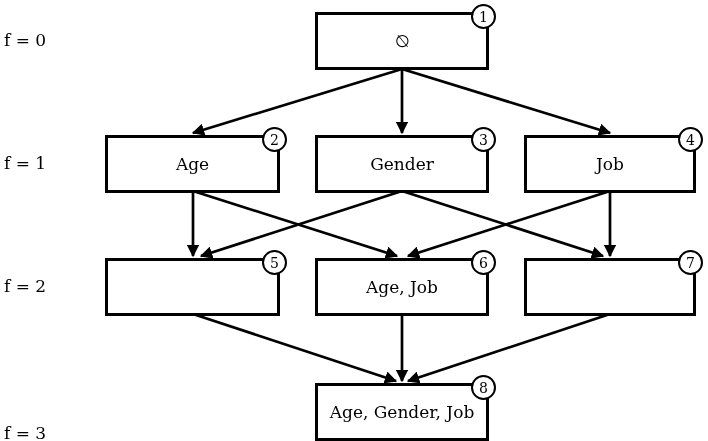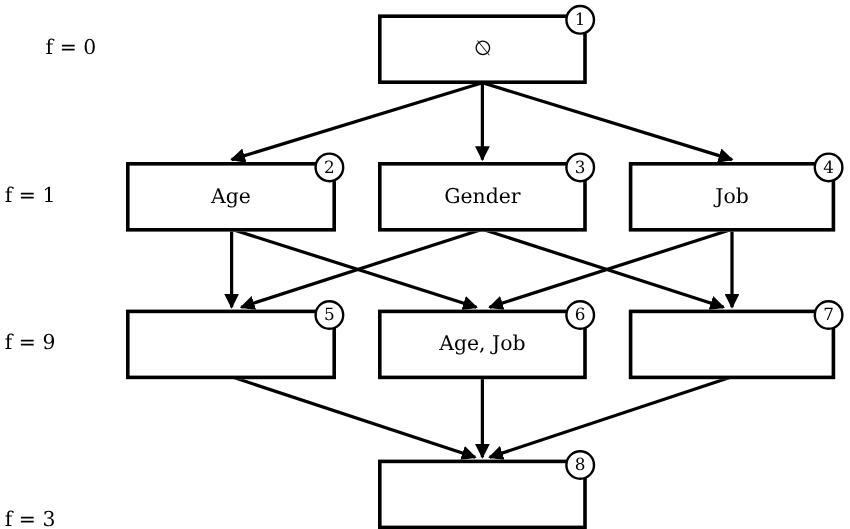--- a/index.html
+++ b/index.html
@@ -17,21 +17,21 @@
   .badge{
     position:absolute;top:-11px;right:-10px;width:25px;height:25px;box-sizing:border-box;
     border:2.5px solid #000;border-radius:50%;background:#fff;
     display:flex;align-items:center;justify-content:center;z-index:3;
   }
   .badge span{font-size:14px;line-height:1;}
   .lvl{position:absolute;left:4px;font-size:17px;line-height:22px;z-index:2;white-space:pre;}
   
   .colA{left:105px;width:175px;} .colB{left:315px;width:174px;} .colC{left:524px;width:172px;}
   .row0{top:12px;} .row1{top:135px;} .row2{top:258px;} .row3{top:383px;}
-  .lvl0{top:29px;margin-left:34px;} .lvl1{top:152px;text-align:center;} .lvl2{top:275px;} .lvl3{top:422px;}
+  .lvl0{top:29px;} .lvl1{top:152px;text-align:center;} .lvl2{top:275px;} .lvl3{top:422px;}
 </style>
 </head>
 <body>
 
 <div class="stage">
 
   <svg class="edges" width="708" height="441">
     <defs>
       <marker id="ah" viewBox="0 0 10 10" refX="9" refY="5" markerWidth="4.6" markerHeight="4.6" orient="auto">
         <path d="M0,0 L10,5 L0,10 z" fill="#000"></path>
@@ -48,21 +48,21 @@
         <line x1="610" y1="191" x2="408" y2="256" stroke="#000000" stroke-width="2.7" marker-end="url(#ah)"></line>
         <line x1="610" y1="191" x2="610" y2="256" stroke="#000000" stroke-width="2.7" marker-end="url(#ah)"></line>
         <line x1="193" y1="314" x2="396" y2="381" stroke="#000000" stroke-width="2.7" marker-end="url(#ah)"></line>
         <line x1="402" y1="314" x2="402" y2="381" stroke="#000000" stroke-width="2.7" marker-end="url(#ah)"></line>
         <line x1="610" y1="314" x2="408" y2="381" stroke="#000000" stroke-width="2.7" marker-end="url(#ah)"></line>
       </g>
   </svg>
 
   <div class="lvl lvl0">f = 0</div>
   <div class="lvl lvl1">f = 1</div>
-  <div class="lvl lvl2">f = 9</div>
+  <div class="lvl lvl2">f = 2</div>
   <div class="lvl lvl3">f = 3</div>
 
   <div class="node colB row0">
     <span class="nlabel mirror">∅</span>
     <span class="badge">
         <span>1</span>
       </span>
   </div>
 
   <div class="node colA row1">
@@ -99,18 +99,19 @@
       </span>
   </div>
 
   <div class="node colC row2">
     <span class="badge">
         <span>7</span>
       </span>
   </div>
 
   <div class="node colB row3">
+    <span class="nlabel">Age, Gender, Job</span>
     <span class="badge">
         <span>8</span>
       </span>
   </div>
 
 </div>
 
 </body></html>

